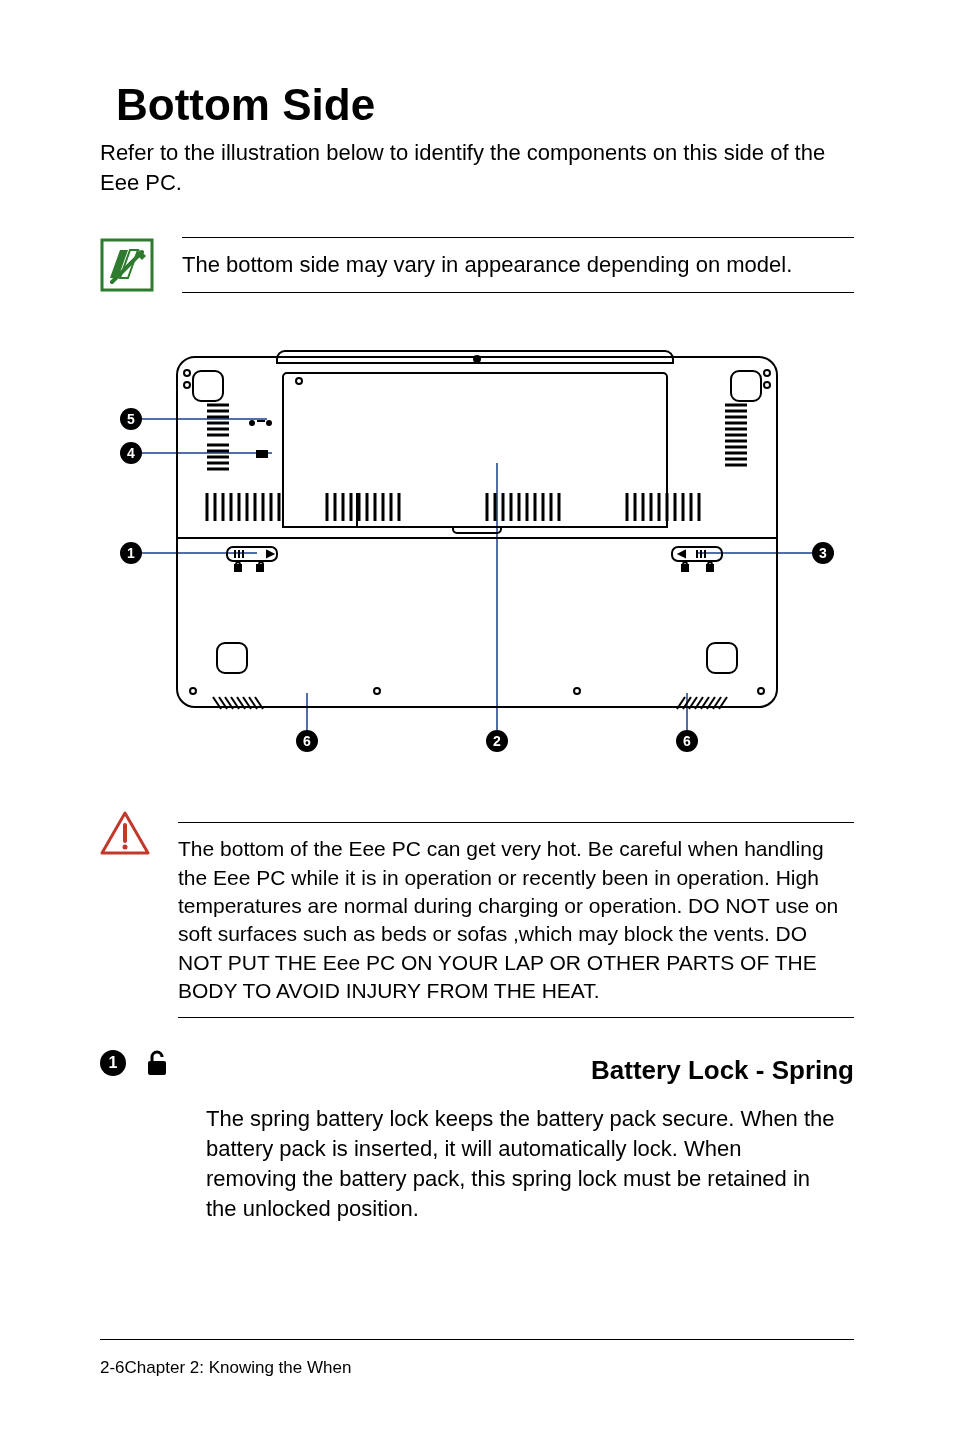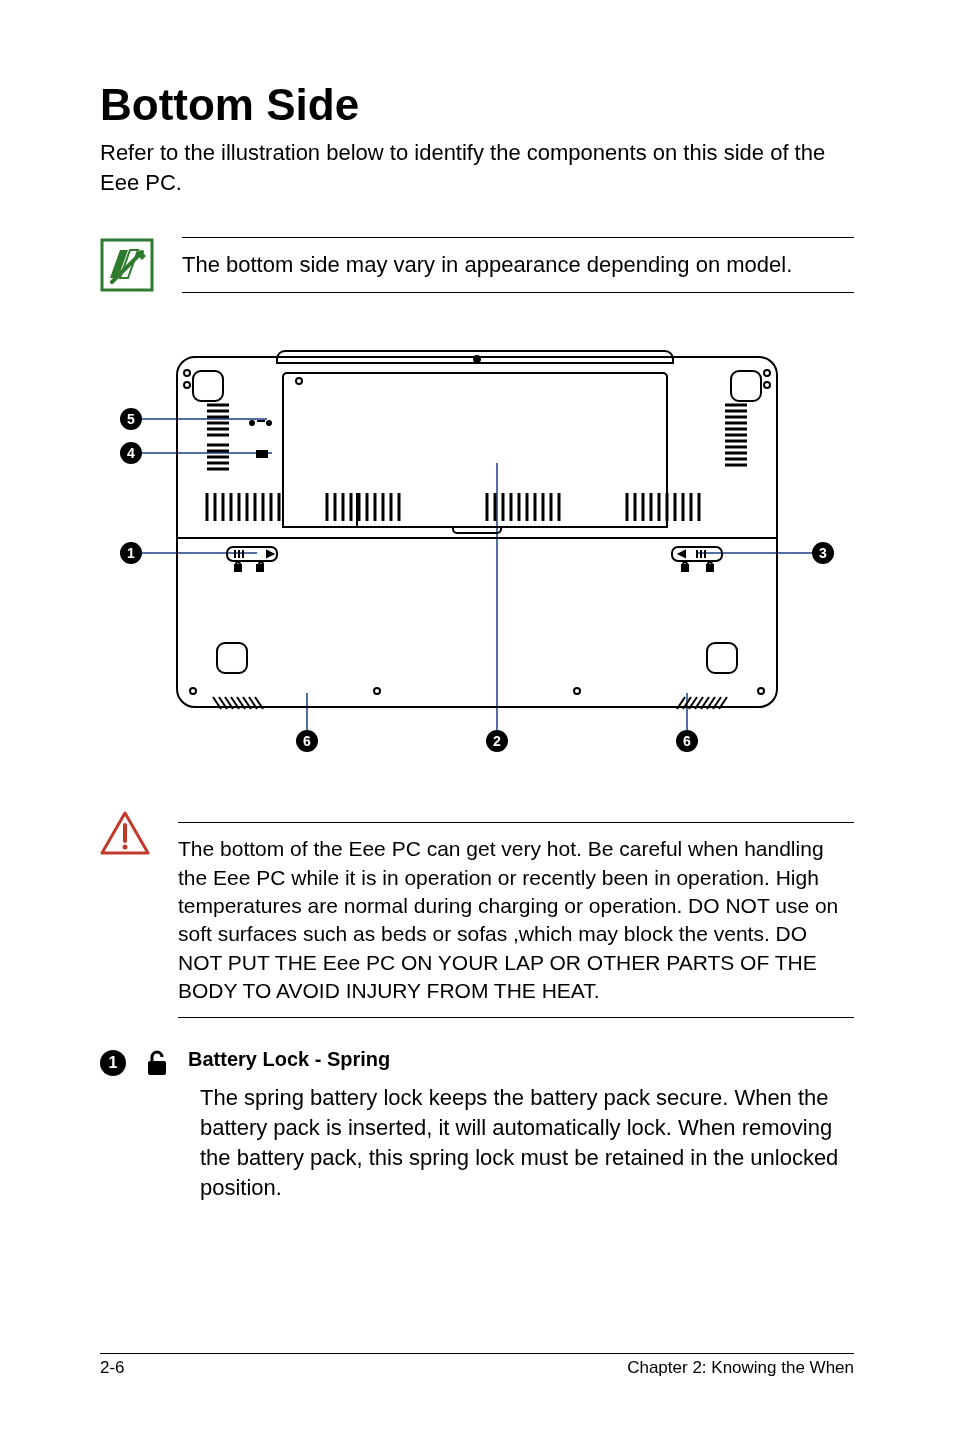--- a/index.html
+++ b/index.html
@@ -13,21 +13,21 @@
     width: 954px;
     height: 1438px;
     box-sizing: border-box;
     padding: 80px 100px 40px 100px;
     position: relative;
   }
   h1.title {
     font-family: Verdana, Arial, sans-serif;
     font-size: 44px;
     font-weight: bold;
-    margin: 0 0 8px 0;
+    margin: 0 0 8px 16px;
   }
   .intro {
     font-size: 22px;
     line-height: 1.35;
     margin: 0 0 32px 0;
   }
 
   
   .note {
     display: flex;
@@ -89,40 +89,40 @@
     justify-content: center;
     flex-shrink: 0;
     margin-top: 2px;
   }
   .item-icon {
     flex-shrink: 0;
     margin-top: 0px;
   }
   .item-content { flex: 1; }
   .item-heading {
-    font-size: 20px;
+    font-size: 26px;
     font-weight: bold;
-    margin: 0 0 10px 0;
+    margin: 7px 0 10px 0;
+    text-align: right;
   }
   .item-text {
     font-size: 22px;
     line-height: 1.35;
-    margin: 12px;
+    margin: 18px;
   }
 
   
   .footer {
     position: absolute;
     bottom: 60px;
     left: 100px;
     right: 100px;
     border-top: 1px solid #000;
-    padding-top: 4px;
-    display: flex;
-    justify-content: space-between;
+    padding-top: 18px;
+    display: flex;
     font-size: 17px;
   }
 </style>
 </head>
 <body>
 
 <div class="page">
 
   <h1 class="title">Bottom Side</h1>
   <p class="intro">Refer to the illustration below to identify the components on this side of the Eee PC.</p>

